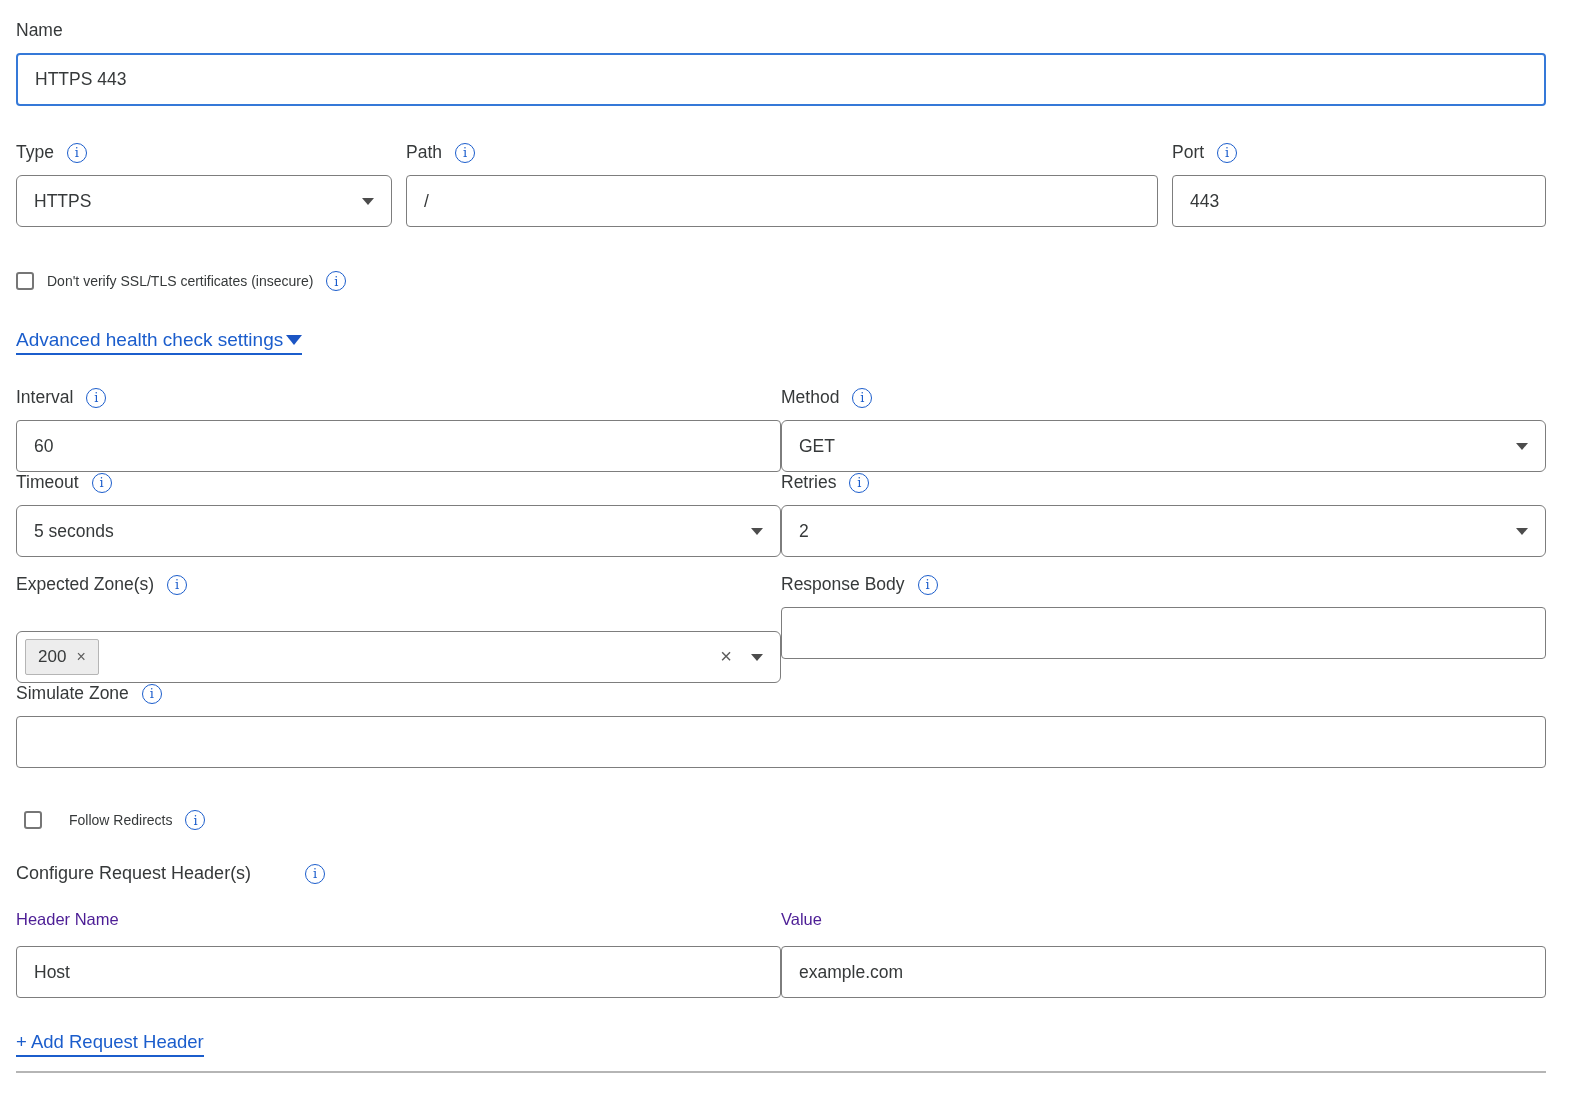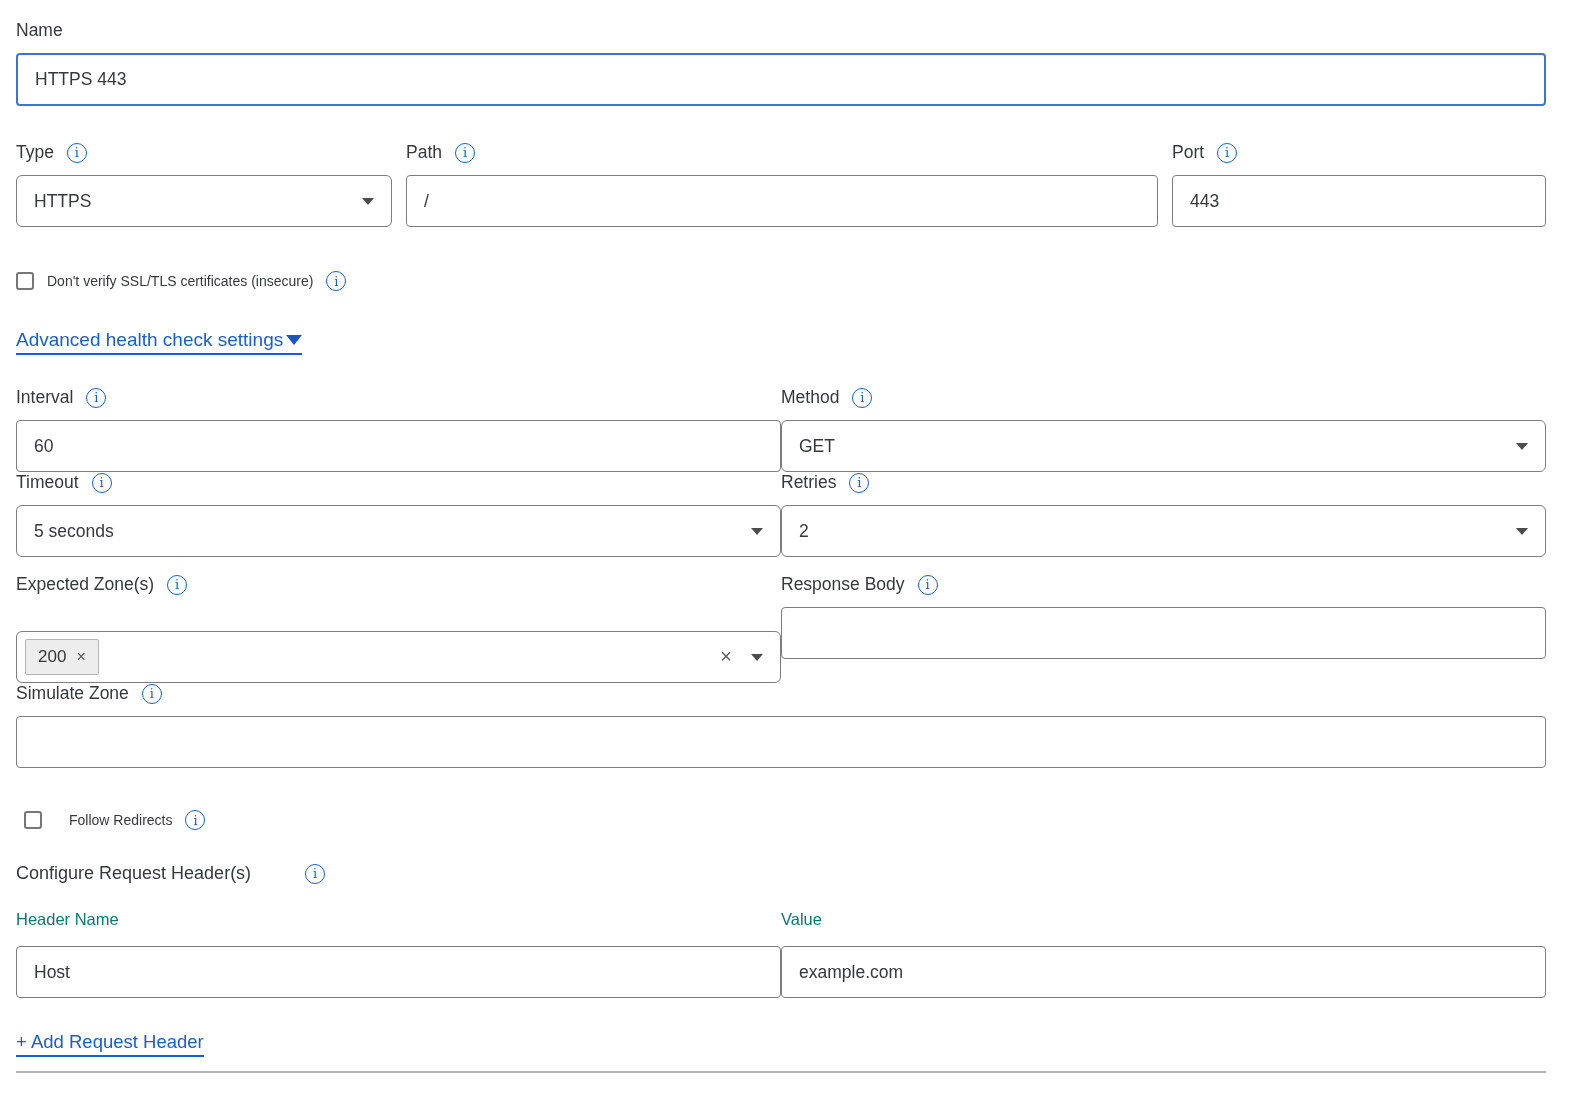--- a/index.html
+++ b/index.html
@@ -164,21 +164,21 @@
   .section-title-row {
     display: flex;
     align-items: center;
     font-size: 18px;
     color: #36393a;
     gap: 40px;
   }
   .section-title-row .info-icon { margin-left: 14px; }
   .small-label {
     font-size: 16.5px;
-    color: #0f766e;
+    color: #4c1d95;
     margin-bottom: 17px;
   }
   .divider {
     border: none;
     border-top: 2px solid #b5b5b5;
     margin-top: 14px;
   }
   .mt-44 { margin-top: 44px; }
   .mt-42 { margin-top: 42px; }
   .mt-38 { margin-top: 38px; }

